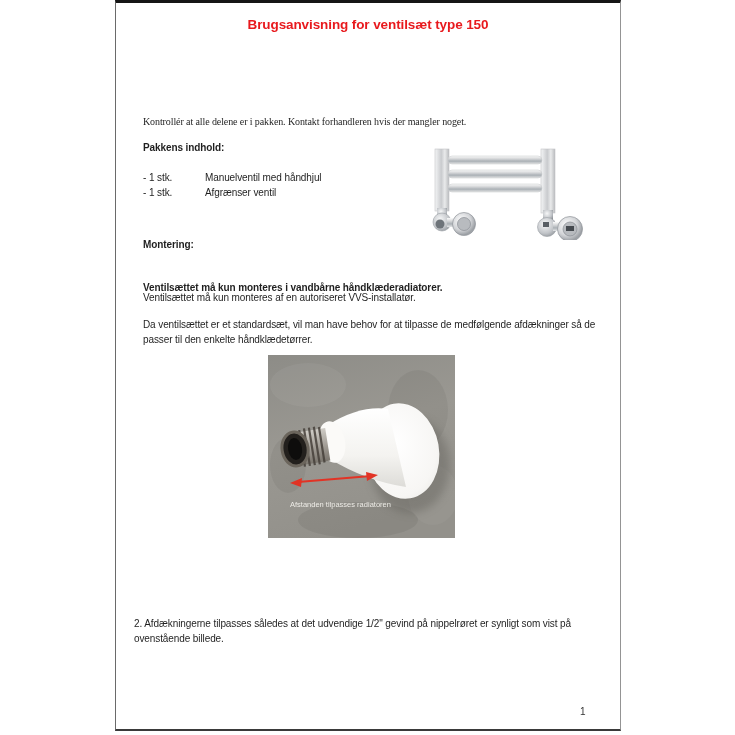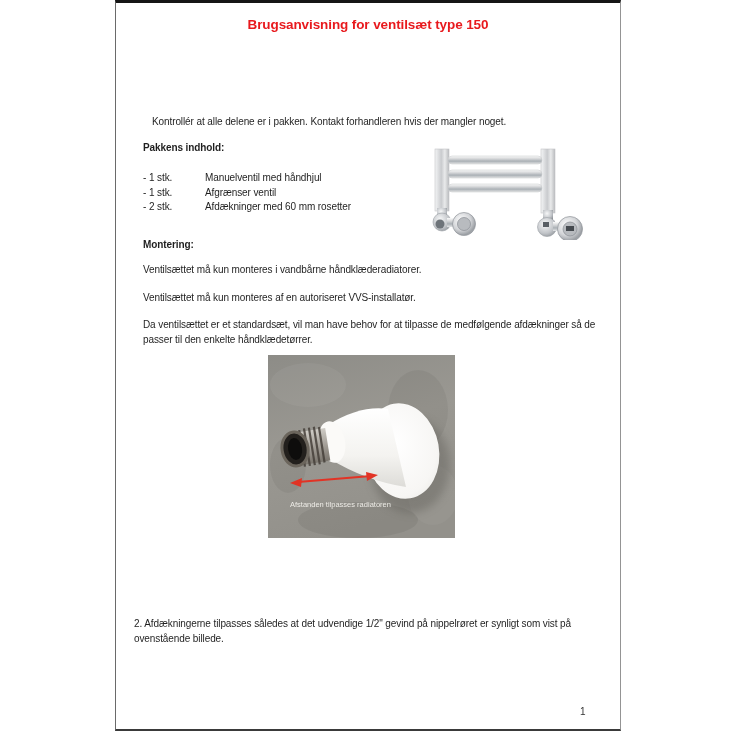--- a/index.html
+++ b/index.html
@@ -29,36 +29,32 @@
   .para { width:470px; }
 </style>
 </head>
 <body>
 
 <div id="canvas">
   <div id="doc-page">
 
     <div id="doc-title">Brugsanvisning for ventilsæt type 150</div>
 
-    <div class="txt" style="left:36px; top:111px;">Kontrollér at alle delene er i pakken. Kontakt forhandleren hvis der mangler noget.</div>
+    <div class="txt" style="left:27px; top:111px;font-family:Liberation Serif, serif;">Kontrollér at alle delene er i pakken. Kontakt forhandleren hvis der mangler noget.</div>
 
     <div class="txt bold" style="left:27px; top:137px;">Pakkens indhold:</div>
 
     <div id="pack-list">
       <div class="pack-row">
         <span class="pack-qty">- 1 stk.</span>
         <span>Manuelventil med håndhjul</span>
       </div>
       <div class="pack-row">
         <span class="pack-qty">- 1 stk.</span>
         <span>Afgrænser ventil</span>
-      </div>
-      <div class="pack-row">
-        <span class="pack-qty">- 2 stk.</span>
-        <span>Afdækninger med 60 mm rosetter</span>
       </div>
     </div>
 
     <div id="radiator-photo">
       <svg width="172" height="92" viewBox="0 0 172 92" xmlns="http://www.w3.org/2000/svg">
         <defs>
           <linearGradient id="postG" x1="0" y1="0" x2="1" y2="0">
             <stop offset="0" stop-color="#f4f5f6"></stop>
               <stop offset="0.45" stop-color="#c9cbce"></stop>
             <stop offset="0.7" stop-color="#e9eaeb"></stop>
@@ -101,21 +97,21 @@
         <circle cx="128" cy="79" r="9.5" fill="url(#valveG)" stroke="#9aa0a5" stroke-width="0.6"></circle>
         <rect x="124" y="74" width="6" height="5" fill="#585e64"></rect>
         <rect x="134" y="74" width="14" height="9" fill="url(#tubeG)"></rect>
         <circle cx="151" cy="81" r="12.5" fill="url(#flangeG)" stroke="#8f9499" stroke-width="0.7"></circle>
         <circle cx="151" cy="81" r="7" fill="#b8bbbf" stroke="#888d92" stroke-width="0.7"></circle>
         <rect x="147" y="78" width="8" height="5" fill="#454a4f"></rect>
       </svg>
     </div>
 
     <div class="txt bold" style="left:27px; top:234px;">Montering:</div>
-    <div class="txt" style="left:27px; top:259px;">Ventilsættet må kun monteres i vandbårne håndklæderadiatorer.</div>
+    <div class="txt" style="left:27px; top:277px;font-weight:bold;">Ventilsættet må kun monteres i vandbårne håndklæderadiatorer.</div>
     <div class="txt" style="left:27px; top:287px;">Ventilsættet må kun monteres af en autoriseret VVS-installatør.</div>
     <div class="txt para" style="left:27px; top:314px;">Da ventilsættet er et standardsæt, vil man have behov for at tilpasse de medfølgende afdækninger så de passer til den enkelte håndklædetørrer.</div>
 
     <div id="pipe-photo">
       <svg width="187" height="183" viewBox="0 0 187 183" xmlns="http://www.w3.org/2000/svg">
         <defs>
           <linearGradient id="wallG" x1="0" y1="0" x2="0.3" y2="1">
             <stop offset="0" stop-color="#8d8c87"></stop>
               <stop offset="0.5" stop-color="#9a9892"></stop>
             <stop offset="1" stop-color="#93918b"></stop>

